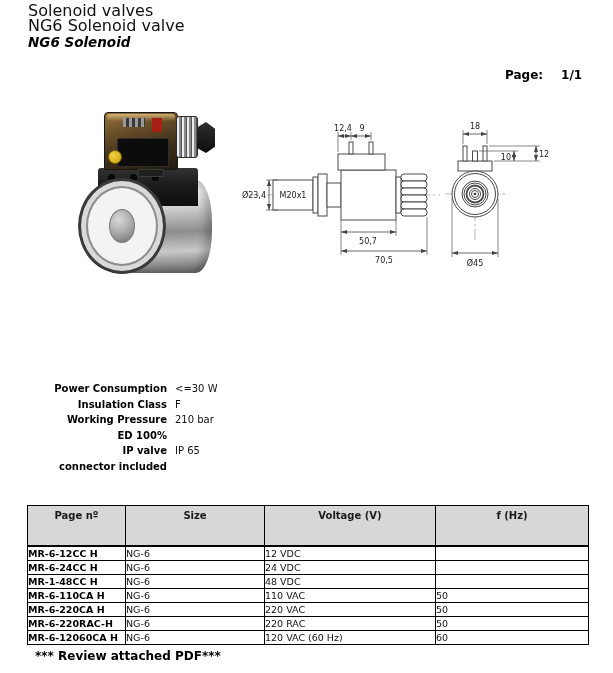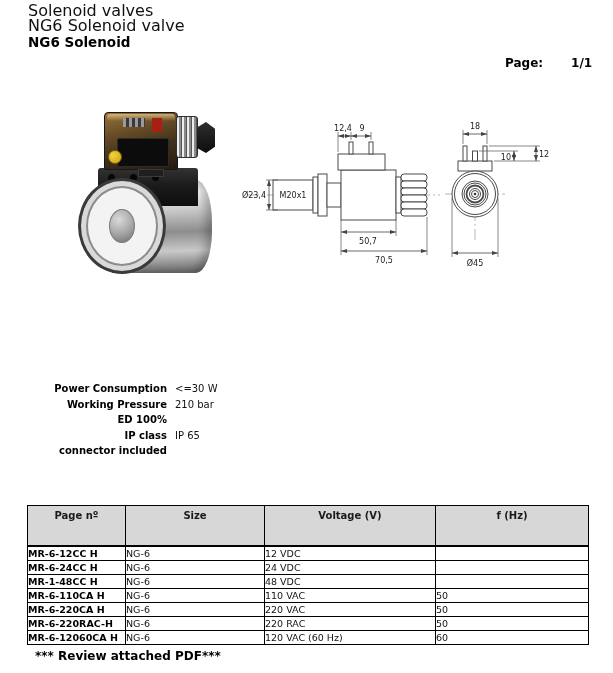--- a/index.html
+++ b/index.html
@@ -2,22 +2,22 @@
 <html><head>
 <meta charset="utf-8">
 <style>
   * { margin:0; padding:0; box-sizing:border-box; }
   html,body { width:613px; height:673px; background:#ffffff; position:relative;
     font-family:"DejaVu Sans","Liberation Sans",sans-serif; color:#1a1a1a; overflow:hidden; }
 
   
   .doc-header { position:absolute; left:28px; top:3px; }
   .doc-header .sub { font-size:16px; line-height:15px; color:#111; }
-  .doc-header .title { font-size:13.5px; font-weight:bold; margin-top:1px; color:#000; }
-  .page-indicator { position:absolute; left:505px; top:56px; display:flex; gap:28px;
+  .doc-header .title { font-size:13.5px; font-weight:bold; margin-top:1px; color:#000;font-style:italic; }
+  .page-indicator { position:absolute; left:505px; top:68px; display:flex; gap:18px;
     font-size:12px; font-weight:bold; color:#000; }
 
   
   .product-photo { position:absolute; left:70px; top:100px; width:160px; height:180px; }
   .product-photo > div { position:absolute; }
   .coil-body { left:42px; top:80px; width:100px; height:93px; z-index:1;
     border-radius:0 16px 16px 0 / 0 42px 42px 0;
     background:linear-gradient(178deg,#e9e9e9 0%,#fdfdfd 14%,#cdcdcd 32%,#8d8d8d 56%,#c9c9c9 76%,#6e6e6e 97%);
     box-shadow:inset -6px 0 8px rgba(0,0,0,.25); }
   .connector-base { left:28px; top:68px; width:100px; height:38px; z-index:2;
@@ -197,29 +197,33 @@
   <line class="dim" x1="212" y1="148" x2="258" y2="148" marker-start="url(#arr)" marker-end="url(#arr)"></line>
   <text x="235" y="161" text-anchor="middle">Ø45</text>
 </svg>
 
 <div class="specs">
   <div class="spec-row">
     <span class="spec-label">Power Consumption</span>
     <span class="spec-value">&lt;=30 W</span>
   </div>
   <div class="spec-row">
+    <span class="spec-label">Insulation Class</span>
+    <span class="spec-value">F</span>
+  </div>
+  <div class="spec-row">
     <span class="spec-label">Working Pressure</span>
     <span class="spec-value">210 bar</span>
   </div>
   <div class="spec-row">
     <span class="spec-label">ED 100%</span>
     <span class="spec-value"></span>
   </div>
   <div class="spec-row">
-    <span class="spec-label">IP class</span>
+    <span class="spec-label">IP valve</span>
     <span class="spec-value">IP 65</span>
   </div>
   <div class="spec-row">
     <span class="spec-label">connector included</span>
     <span class="spec-value"></span>
   </div>
 </div>
 
 <table class="parts-table">
   <colgroup>

